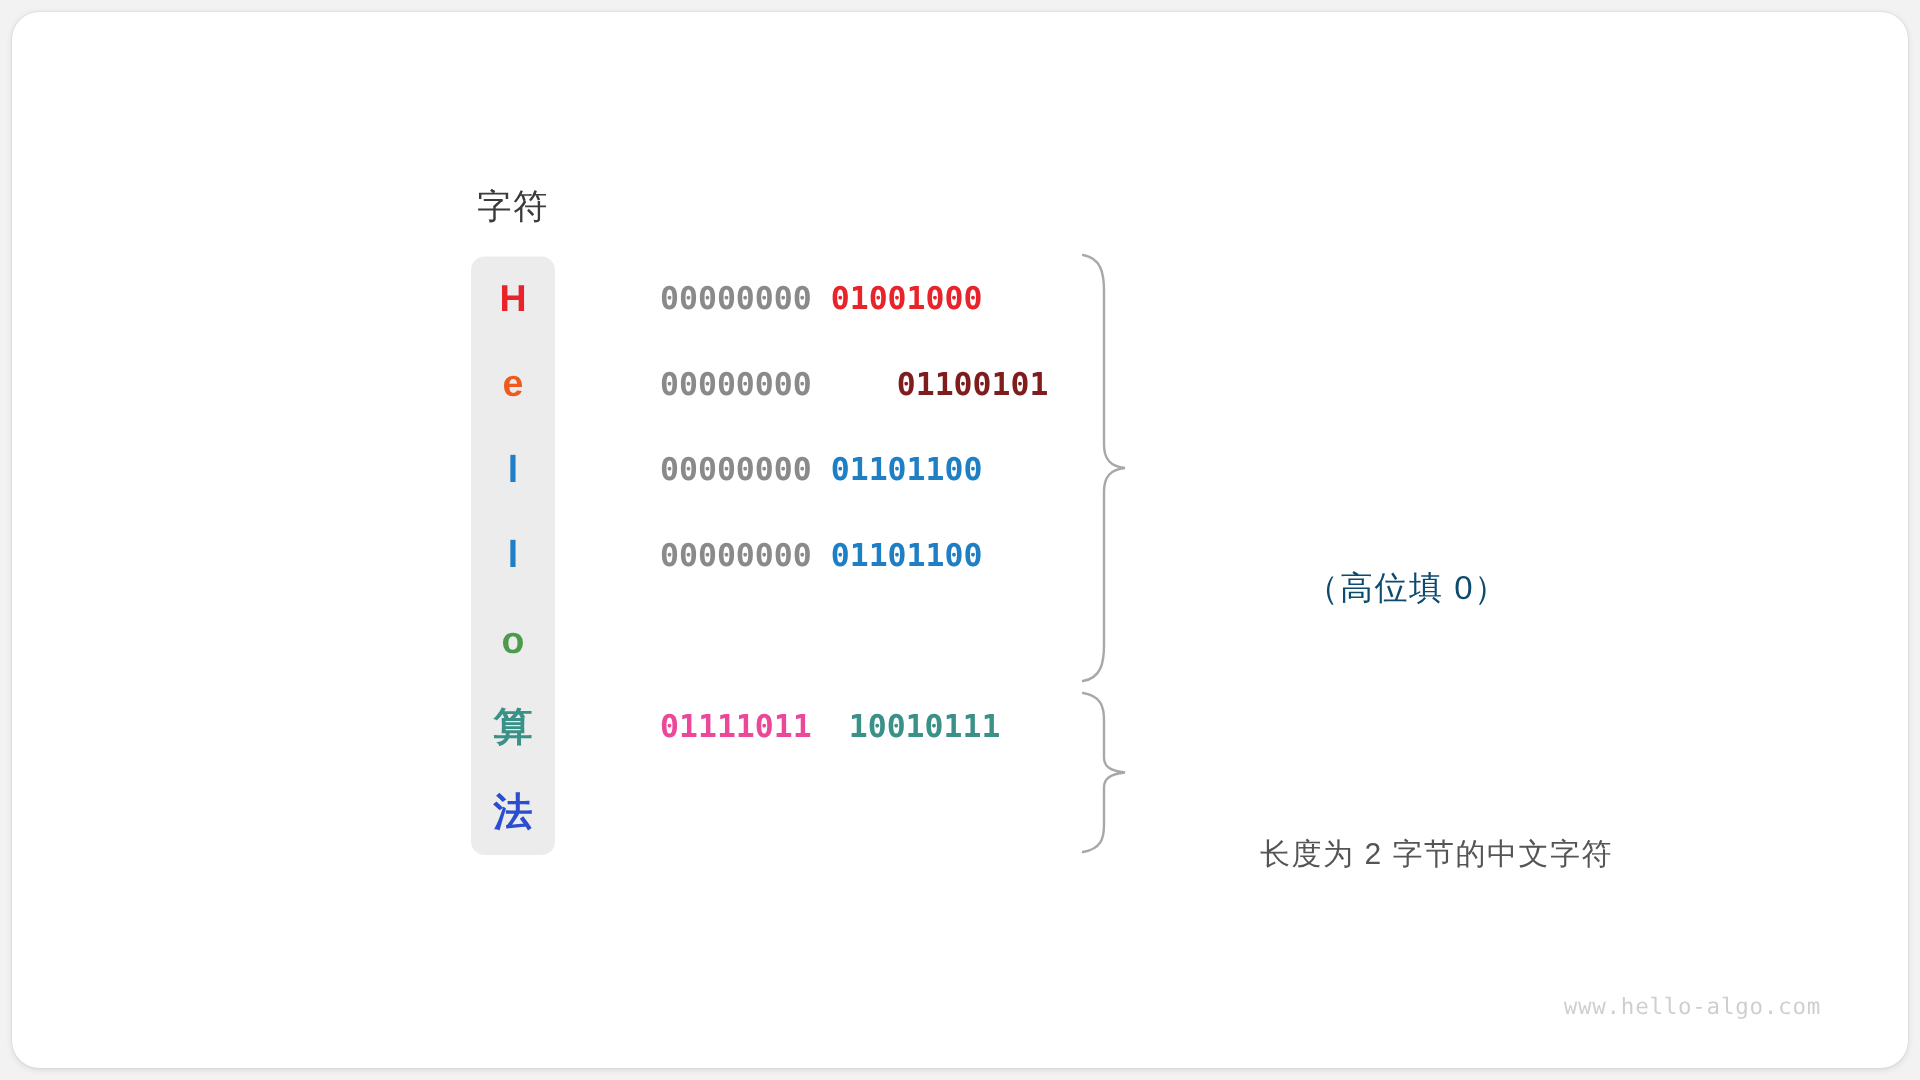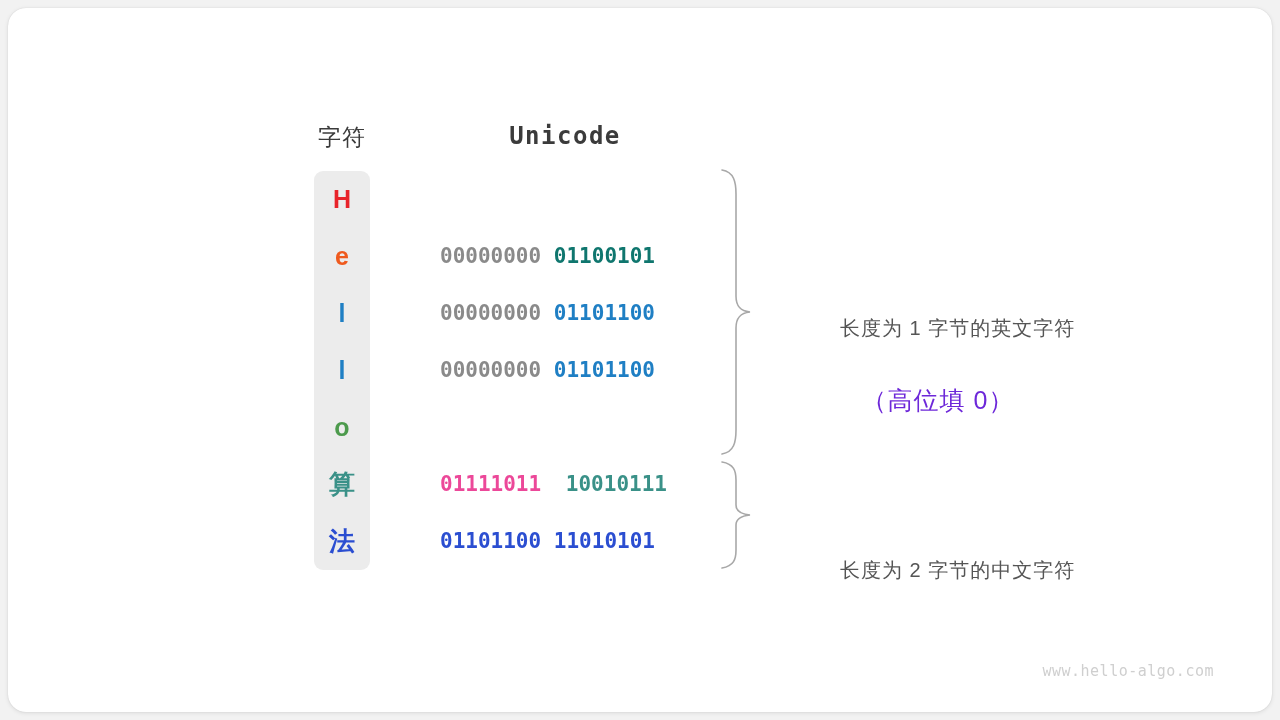--- a/index.html
+++ b/index.html
@@ -114,89 +114,88 @@
     position: absolute;
     text-align: center;
     color: #555555;
     font-size: 20px;
     line-height: 36px;
     letter-spacing: 1px;
     white-space: pre;
   }
   .note .sub {
     display: block;
-    color: #6d28d9;
-    font-size: 25px;
+    color: #0c4a6e;
+    font-size: 22px;
+    margin-top: 28px;
   }
 
   
   .watermark {
     position: absolute;
     right: 58px;
     bottom: 32px;
     font-family: "DejaVu Sans Mono", "Liberation Mono", monospace;
     font-size: 15px;
     color: #cfcfcf;
     letter-spacing: 0.5px;
   }
 </style>
 </head>
 <body>
 
 <div id="canvas">
   <div class="card">
 
     <div class="hdr-char">字符</div>
-    <div class="hdr-unicode">Unicode</div>
 
     <div class="char-col-bg"></div>
 
     <div id="rows-container">
         <div class="row" style="top: 163px;">
           <div class="ch" style="color: rgb(232, 35, 42);">H</div>
+          <div class="bits"><span class="hi">00000000</span><span> </span><span style="color: rgb(232, 35, 42);">01001000</span></div>
         </div>
         <div class="row" style="top: 220px;">
           <div class="ch" style="color: rgb(239, 90, 30);">e</div>
-          <div class="bits"><span class="hi">00000000</span><span> </span><span style="color: #0f766e;">01100101</span></div>
+          <div class="bits"><span class="hi">00000000</span><span> </span><span style="color: #7f1d1d; margin-left: 44px;">01100101</span></div>
         </div>
         <div class="row" style="top: 277px;">
           <div class="ch" style="color: rgb(31, 127, 196);">l</div>
           <div class="bits"><span class="hi">00000000</span><span> </span><span style="color: rgb(31, 127, 196);">01101100</span></div>
         </div>
         <div class="row" style="top: 334px;">
           <div class="ch" style="color: rgb(31, 127, 196);">l</div>
           <div class="bits"><span class="hi">00000000</span><span> </span><span style="color: rgb(31, 127, 196);">01101100</span></div>
         </div>
         <div class="row" style="top: 391px;">
           <div class="ch" style="color: rgb(76, 154, 76);">o</div>
         </div>
         <div class="row" style="top: 448px;">
           <div class="ch cjk" style="color: rgb(58, 145, 136);">算</div>
           <div class="bits"><span style="color: #ec4899;">01111011</span><span> </span><span style="color: rgb(58, 145, 136); margin-left: 12px;">10010111</span></div>
         </div>
         <div class="row" style="top: 505px;">
           <div class="ch cjk" style="color: rgb(43, 78, 209);">法</div>
-          <div class="bits"><span style="color: rgb(43, 78, 209);">01101100</span><span> </span><span style="color: rgb(43, 78, 209);">11010101</span></div>
         </div>
       </div>
 
     <div class="brace" style="top:160px;">
       <svg width="34" height="288" viewBox="0 0 34 288" fill="none" aria-hidden="true">
         <path d="M2 2 C 14 4, 16 14, 16 26 L 16 128 C 16 138, 20 143, 30 144 C 20 145, 16 150, 16 160 L 16 262 C 16 274, 14 284, 2 286" stroke="#a8a8a8" stroke-width="1.6" fill="none" stroke-linecap="round"></path>
       </svg>
     </div>
 
     <div class="brace" style="top:452px;">
       <svg width="34" height="110" viewBox="0 0 34 110" fill="none" aria-hidden="true">
         <path d="M2 2 C 14 4, 16 11, 16 20 L 16 45 C 16 51, 20 54, 30 55 C 20 56, 16 59, 16 65 L 16 90 C 16 99, 14 106, 2 108" stroke="#a8a8a8" stroke-width="1.6" fill="none" stroke-linecap="round"></path>
       </svg>
     </div>
 
     <div class="note" style="left:760px; top:266px; width:340px;">
-      <span>长度为 1 字节的英文字符</span>
       <span class="sub">（高位填 0）</span>
     </div>
 
     <div class="note" style="left:760px; top:508px; width:340px;text-align:center;">
       <span>长度为 2 字节的中文字符</span>
     </div>
 
     <div class="watermark">www.hello-algo.com</div>
 
   </div>

